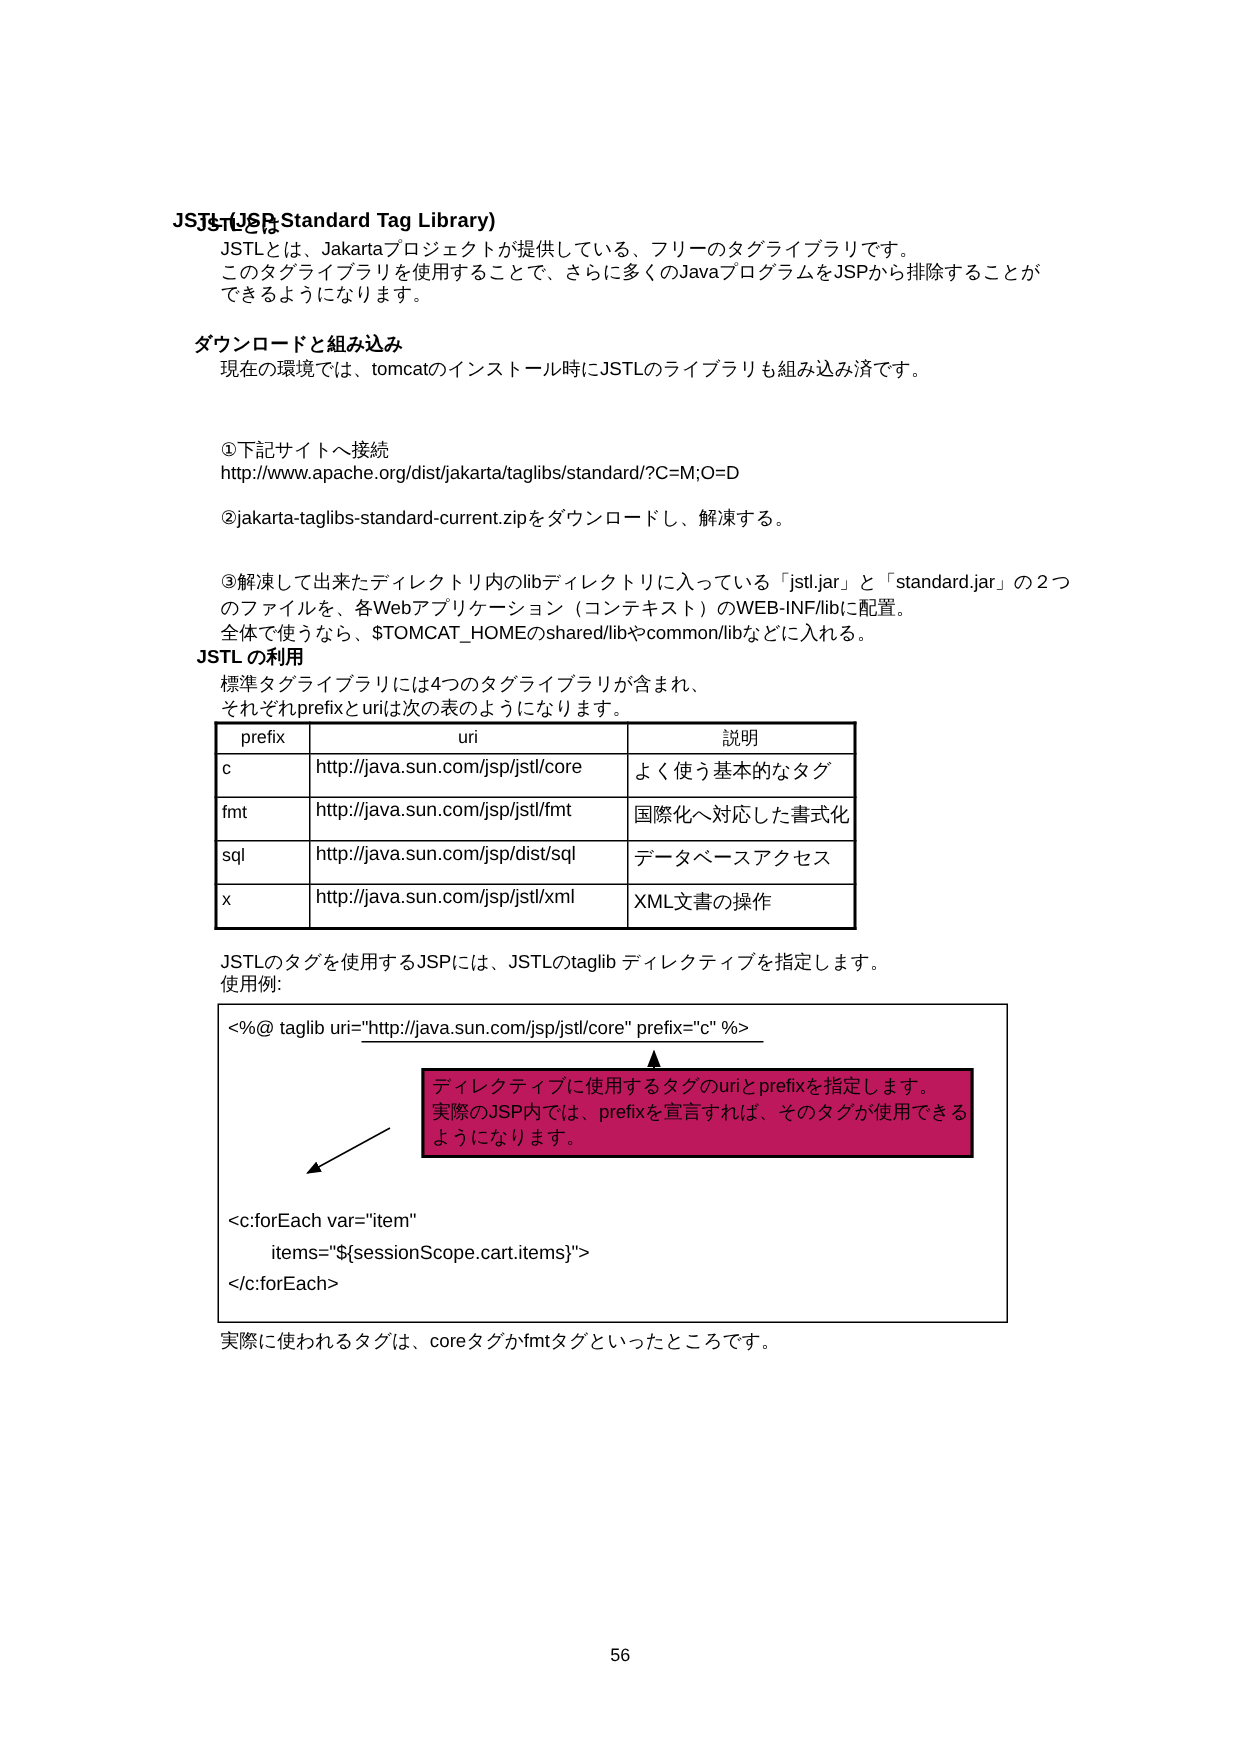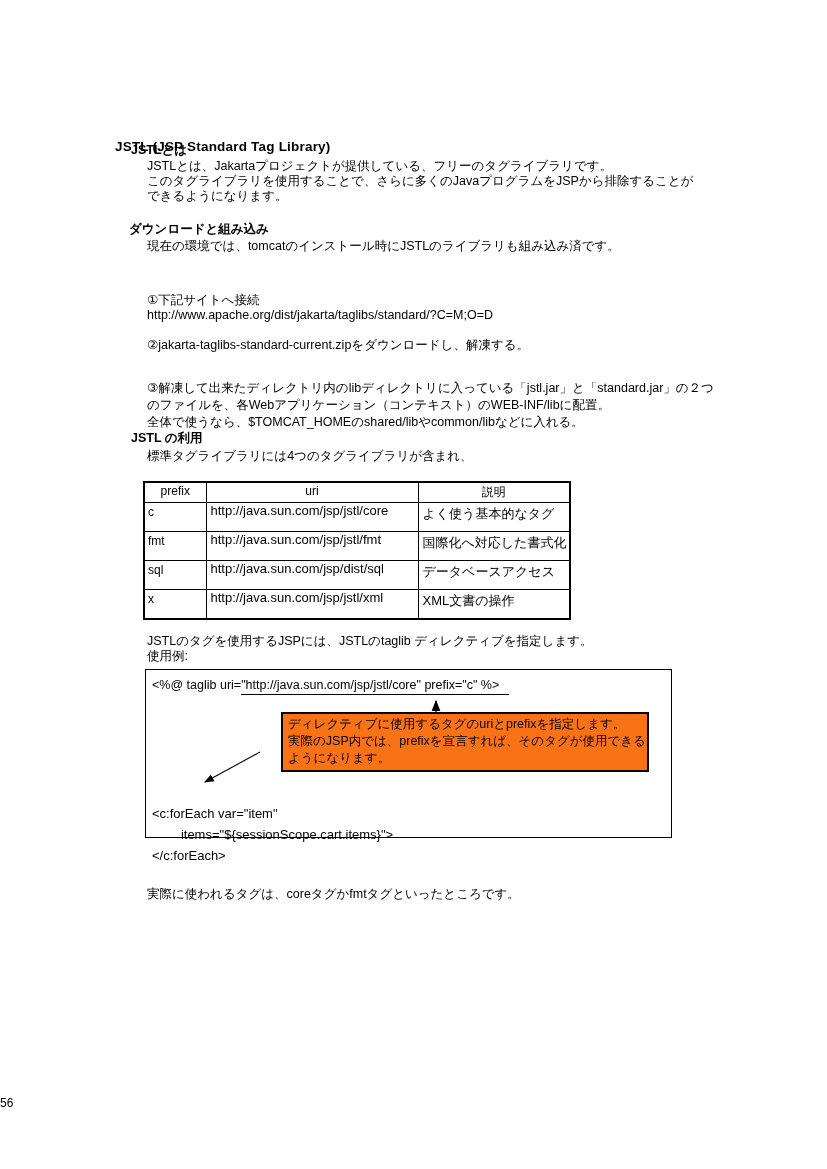--- a/index.html
+++ b/index.html
@@ -20,27 +20,27 @@
   table.jstl th, table.jstl td { border:1px solid #000; vertical-align:top; }
   table.jstl th { font-size:12px; font-weight:normal; text-align:center; height:17px; padding:1px 2px; }
   td.c-prefix { font-size:12px; padding:2px 2px 0 3px; height:29px; }
   td.c-uri { font-size:13px; line-height:14px; padding:1px 2px 0 4px; word-break:break-all; }
   td.c-desc { font-size:13px; padding:2px 2px 0 4px; }
 
   
   .example-box { border:1px solid #000; background:#fff; }
   .directive { font-size:12.5px; white-space:pre; }
   .u { border-bottom:1px solid #000; padding-bottom:2px; padding-right:10px; }
-  .callout { position:absolute; border:2px solid #000; background:#f97316; padding:2px 5px 3px 5px; }
+  .callout { position:absolute; border:2px solid #000; background:#be185d; padding:2px 5px 3px 5px; }
   .callout .cline { font-size:12.5px; line-height:17px; white-space:pre; }
   .codeblock { position:absolute; font-size:13px; }
   .codeblock .kline { line-height:21px; white-space:pre; }
   svg.arrows { position:absolute; left:0; top:0; pointer-events:none; }
 
-  .pageno { font-size:12px; text-align:left; width:827px; }
+  .pageno { font-size:12px; text-align:center; width:827px; }
 </style>
 </head>
 <body>
 
 <div class="page">
 
   <div class="abs h1" style="left:115px; top:114px;">JSTL (JSP Standard Tag Library)</div>
 
   <div class="abs h2" style="left:131px; top:142px;">JSTLとは</div>
   <div class="abs" style="left:147px; top:159px;">
@@ -60,20 +60,21 @@
   <div class="abs bline" style="left:147px; top:338px;">②jakarta-taglibs-standard-current.zipをダウンロードし、解凍する。</div>
   <div class="abs" style="left:147px; top:366px;margin-top:14px;">
     <div class="bline" style="line-height:17px">③解凍して出来たディレクトリ内のlibディレクトリに入っている「jstl.jar」と「standard.jar」の２つ</div>
     <div class="bline" style="line-height:17px">のファイルを、各Webアプリケーション（コンテキスト）のWEB-INF/libに配置。</div>
     <div class="bline" style="line-height:17px">全体で使うなら、$TOMCAT_HOMEのshared/libやcommon/libなどに入れる。</div>
   </div>
 
   <div class="abs h2" style="left:131px; top:430px;text-align:right;">JSTL の利用</div>
   <div class="abs" style="left:147px; top:448px;">
     <div class="bline" style="line-height:16px">標準タグライブラリには4つのタグライブラリが含まれ、</div>
+    <div class="bline" style="line-height:16px">それぞれprefixとuriは次の表のようになります。</div>
   </div>
 
   <table class="jstl abs" style="left:143px; top:481px; width:426px;">
     <colgroup>
         <col style="width:62px">
         <col style="width:212px">
         <col style="width:152px">
       </colgroup>
     <thead>
       <tr>
@@ -102,21 +103,21 @@
         <td class="c-prefix">x</td>
         <td class="c-uri mono">http://java.sun.com/jsp/jstl/xml</td>
         <td class="c-desc">XML文書の操作</td>
       </tr>
     </tbody>
   </table>
 
   <div class="abs bline" style="left:147px; top:634px;">JSTLのタグを使用するJSPには、JSTLのtaglib ディレクティブを指定します。</div>
   <div class="abs bline" style="left:147px; top:649px;">使用例:</div>
 
-  <div class="abs example-box" style="left:145px; top:669px; width:527px; height:169px;">
+  <div class="abs example-box" style="left:145px; top:669px; width:527px; height:213px;">
 
     <div class="directive abs" style="left:6px; top:8px;"><span>&lt;%@ taglib uri=</span><span class="u">"http://java.sun.com/jsp/jstl/core" prefix="c" %&gt;</span></div>
 
     <svg class="arrows" width="525" height="191" viewBox="0 0 525 191">
       <defs>
         <marker id="ah" markerWidth="10" markerHeight="9" refX="8" refY="4" orient="auto">
           <polygon points="0,0.5 9,4 0,7.5" fill="#000"></polygon>
         </marker>
       </defs>
       <line x1="290" y1="42" x2="290" y2="31" stroke="#000" stroke-width="1.3" marker-end="url(#ah)"></line>

